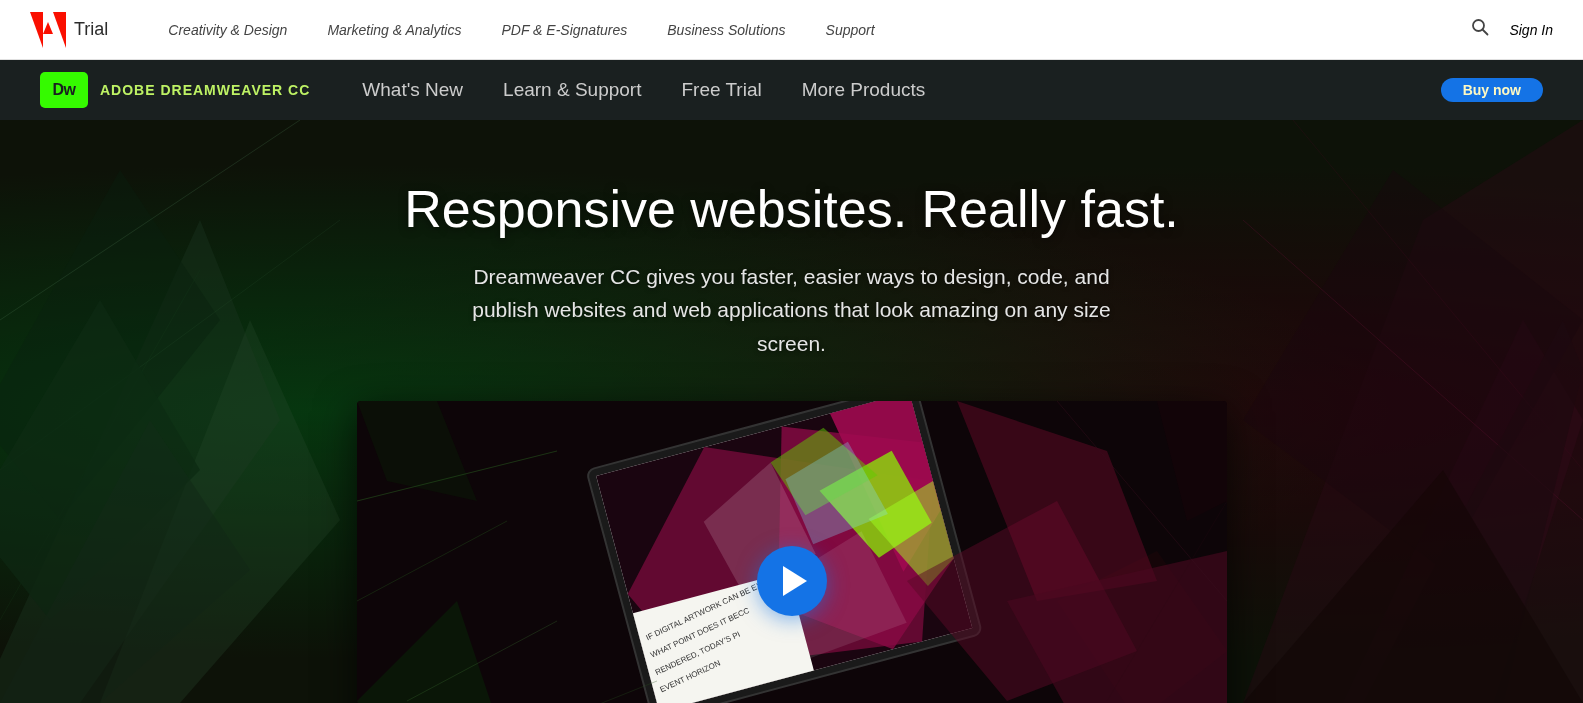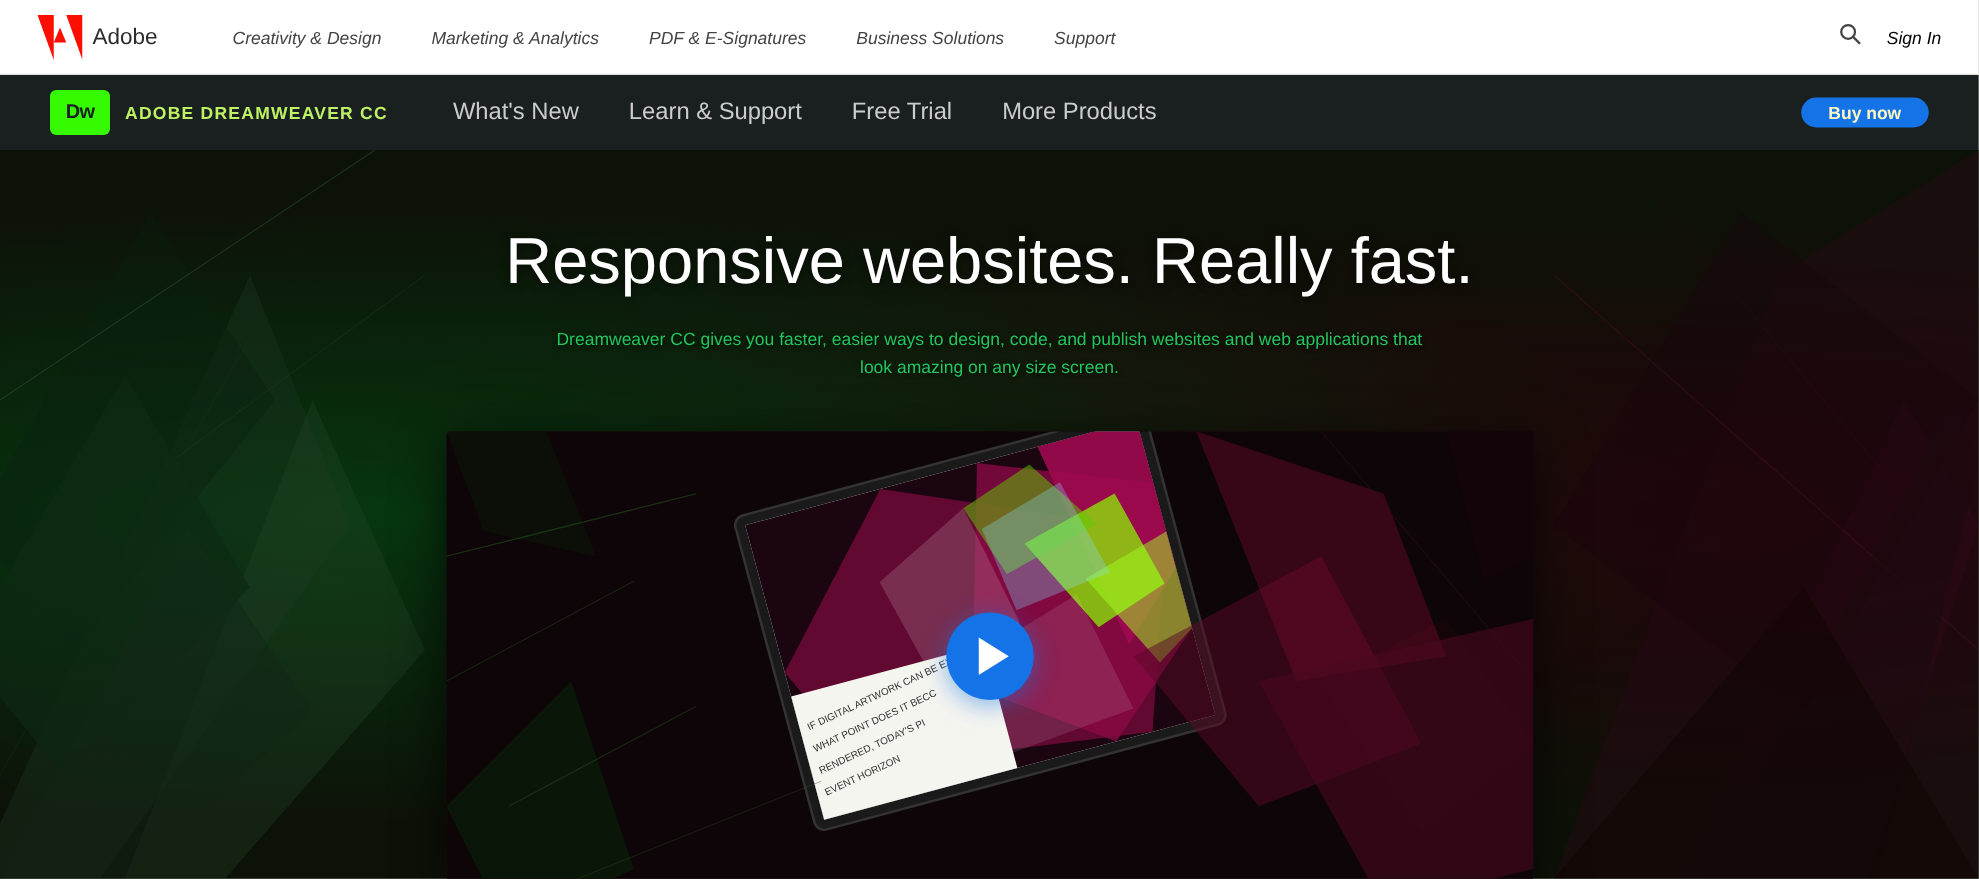--- a/index.html
+++ b/index.html
@@ -151,22 +151,22 @@
     }
     .hero-headline {
       font-size: 52px;
       font-weight: 400;
       color: #fff;
       line-height: 1.15;
       margin-bottom: 20px;
       text-shadow: 0 2px 8px rgba(0,0,0,0.5);
     }
     .hero-subtext {
-      font-size: 14px;
-      color: #22c55e;
+      font-size: 21px;
+      color: #e5e5e5;
       max-width: 700px;
       margin: 0 auto 40px;
       line-height: 1.6;
       text-shadow: 0 1px 4px rgba(0,0,0,0.6);
     }
 
     
     .video-container {
       position: relative;
       width: 870px;
@@ -232,21 +232,21 @@
 
 <nav class="top-nav">
   <div class="top-nav-logo">
 
     <svg class="adobe-logo-icon" viewBox="0 0 36 36" xmlns="http://www.w3.org/2000/svg">
       <polygon points="18,2 34,32 2,32" fill="none"></polygon>
       <polygon points="0,0 13,0 13,36" fill="#FA0F00"></polygon>
       <polygon points="23,0 36,0 36,36" fill="#FA0F00"></polygon>
       <polygon points="13,22 23,22 18,10" fill="#FA0F00"></polygon>
     </svg>
-    <span class="top-nav-brand">Adobe</span>
+    <span class="top-nav-brand">Trial</span>
   </div>
 
   <div class="top-nav-links">
     <a class="top-nav-link">Creativity &amp; Design</a>
     <a class="top-nav-link">Marketing &amp; Analytics</a>
     <a class="top-nav-link">PDF &amp; E-Signatures</a>
     <a class="top-nav-link">Business Solutions</a>
     <a class="top-nav-link">Support</a>
   </div>
 

